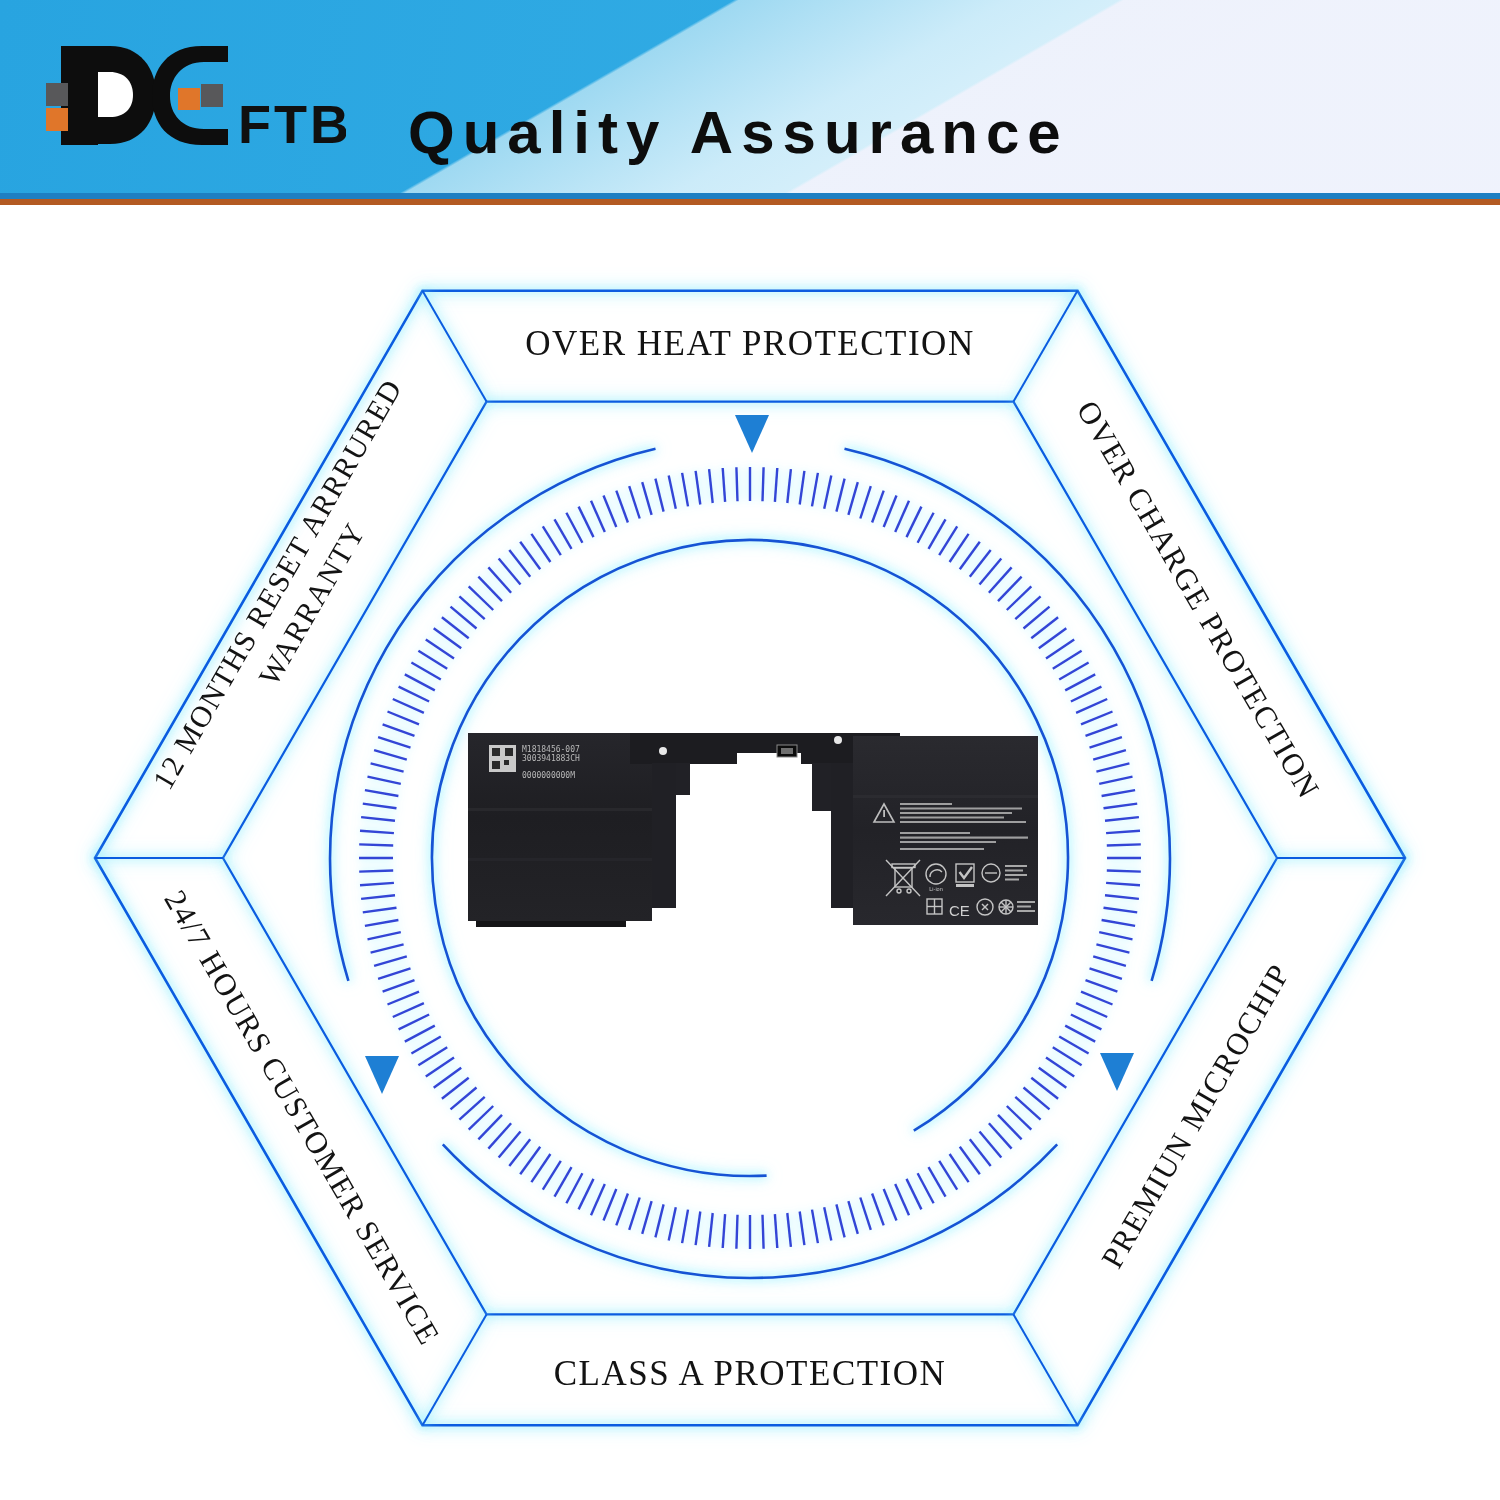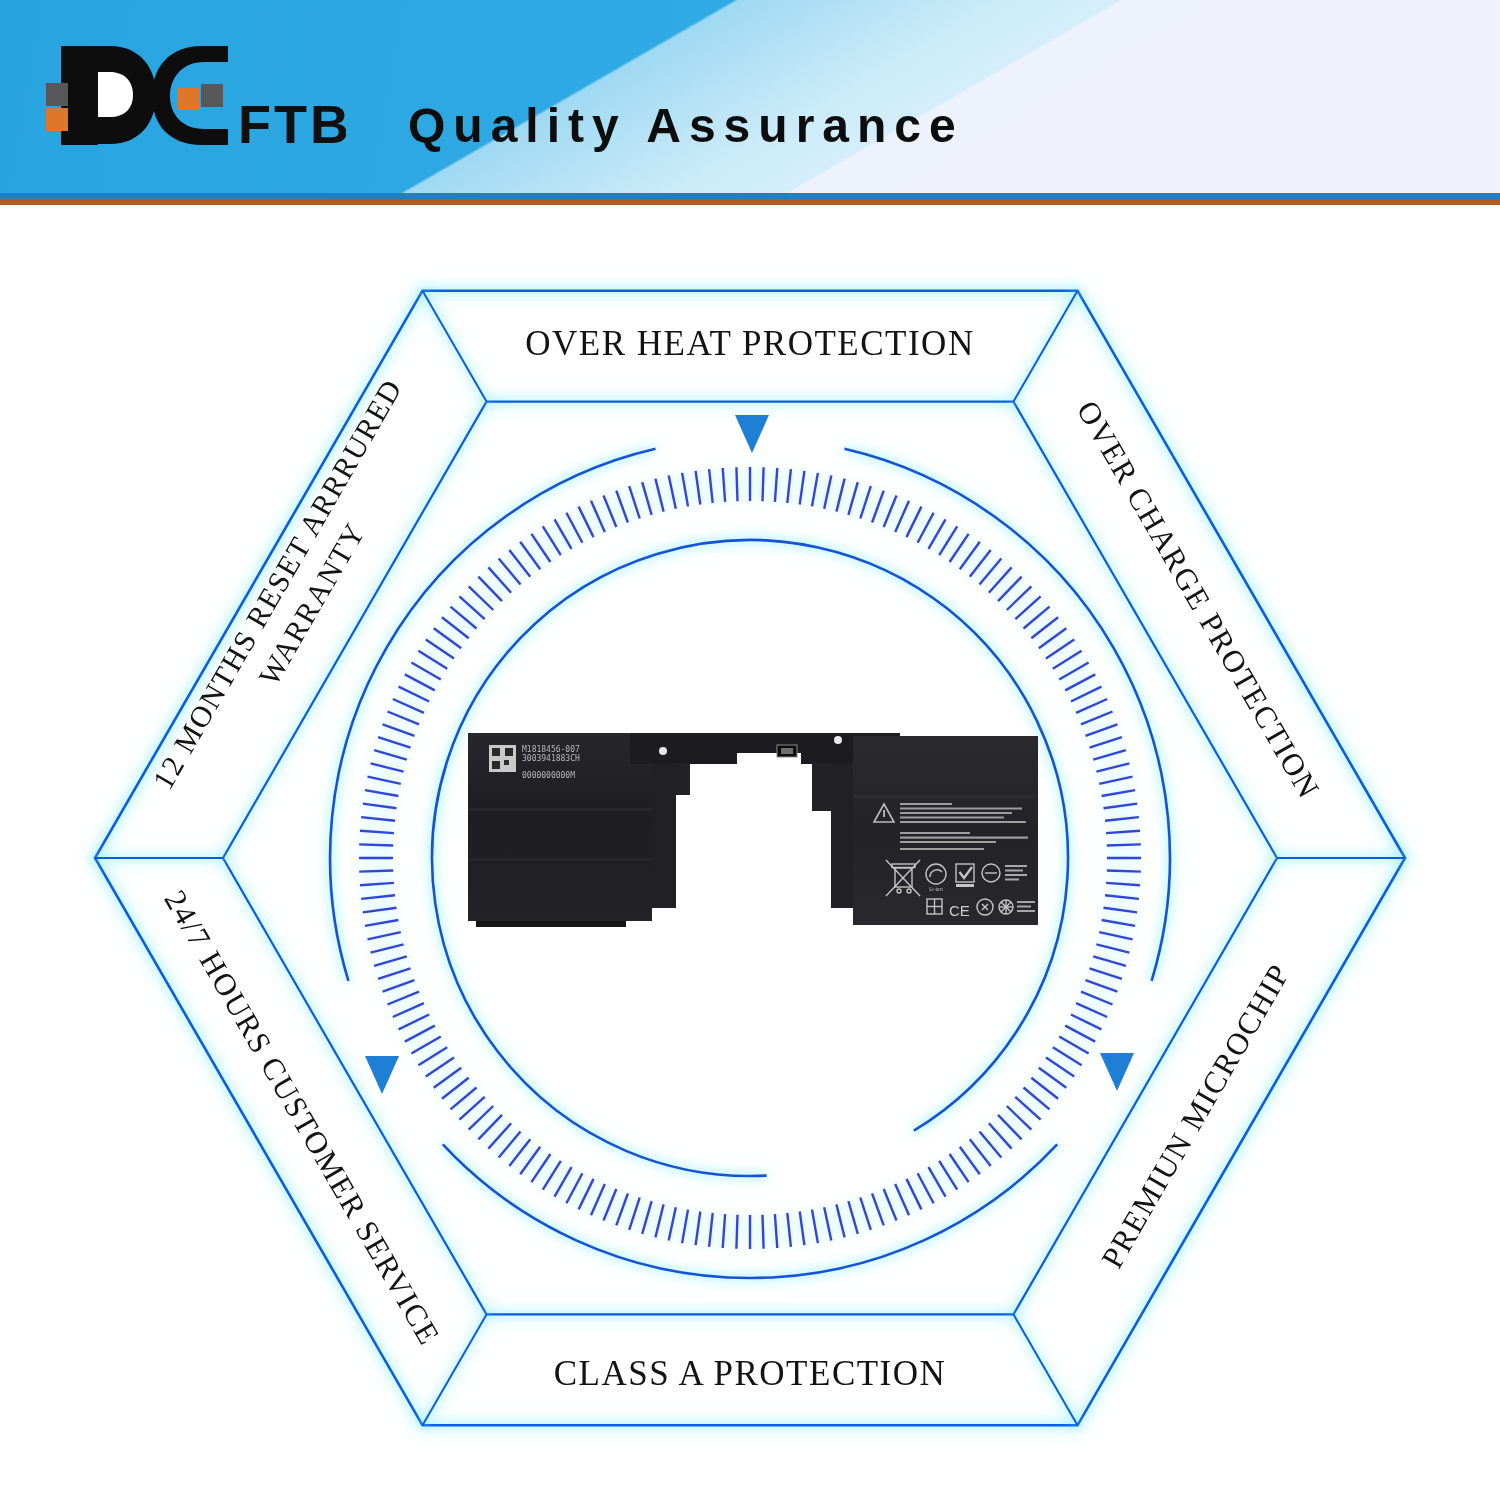--- a/index.html
+++ b/index.html
@@ -8,21 +8,21 @@
 
   
   .header{position:absolute;left:0;top:0;width:1500px;height:193px;z-index:3;
     background:
       linear-gradient(150deg, rgba(255,255,255,0) 61%, rgba(240,242,252,.92) 61.3%),
       linear-gradient(150deg, rgba(255,255,255,0) 40%, rgba(163,219,242,.96) 40.3%, rgba(210,238,250,.96) 55%, rgba(233,247,253,.96) 72%),
       linear-gradient(100deg, #28a4e0 0%, #31abe4 55%, #4dbfec 100%);}
   .strip-blue{position:absolute;left:0;top:193px;width:1500px;height:6px;background:#1e7fc2;z-index:3;}
   .strip-orange{position:absolute;left:0;top:199px;width:1500px;height:6px;background:#b35a22;z-index:3;}
   .logo-svg{position:absolute;left:46px;top:44px;width:300px;height:103px;}
-  .qa-title{position:absolute;left:408px;top:98px;font-size:48px;font-weight:bold;
+  .qa-title{position:absolute;left:408px;top:98px;font-size:60px;font-weight:bold;
     letter-spacing:8px;color:#0d0d0d;z-index:4;}
 
   
   .diagram{position:absolute;left:0;top:0;width:1500px;height:1500px;z-index:1;}
   .hexline{stroke:#0b5ce0;fill:none;
     filter:drop-shadow(0 0 4px rgba(125,235,252,.95)) drop-shadow(0 0 8px rgba(125,235,252,.8));}
   .arc{stroke:#1653d4;stroke-width:2.6;fill:none;
     filter:drop-shadow(0 0 4px rgba(140,240,255,.95)) drop-shadow(0 0 7px rgba(140,240,255,.7));}
   #ticks{filter:drop-shadow(0 0 4px rgba(140,240,255,.9));}
   .hexlabel{font-family:"Liberation Serif", serif;fill:#131313;letter-spacing:1.5px;}

